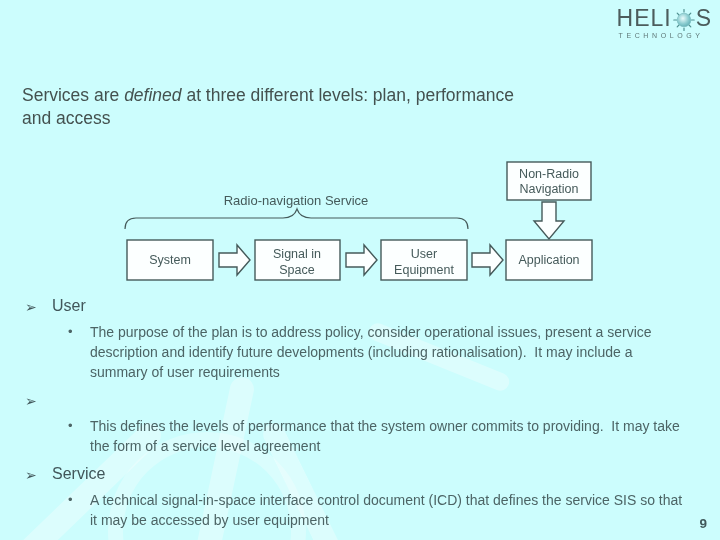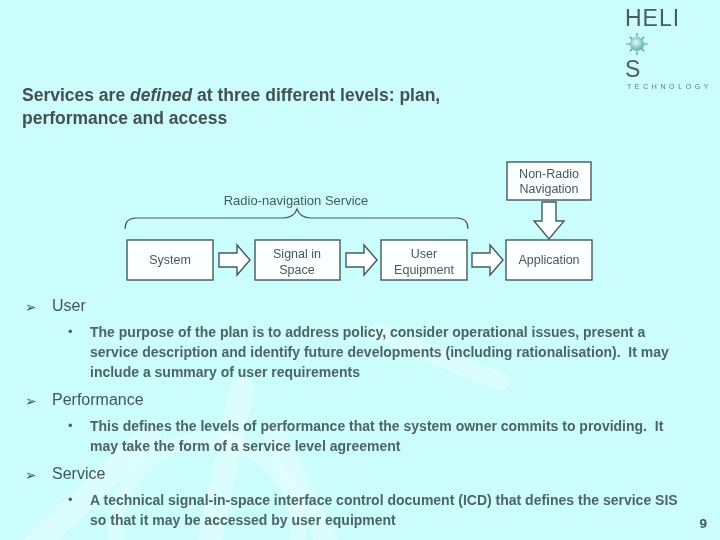--- a/index.html
+++ b/index.html
@@ -31,36 +31,36 @@
     border: 15px solid rgba(255,255,255,0.28);
     border-radius: 50%;
   }
 
   
   .logo {
     position: absolute; top: 5px; right: 8px;
     text-align: left;
   }
   .logo-main {
-    display: flex; align-items: flex-start;
+    display: flex; align-items: flex-end;
     color: #4c5c5c;
-    font-size: 23px; letter-spacing: 1px; flex-direction: column;
+    font-size: 23px; letter-spacing: 1px;
   }
   .logo-sun { display: inline-flex; margin: 0 1px; }
   .logo-sub {
     margin-top: 0px; padding-left: 2px;
     color: #5f7878;
     font-size: 7px; letter-spacing: 3.6px;
   }
 
   
   .title {
     position: absolute; left: 22px; top: 84px; width: 512px;
     color: #44514f;
-    font-size: 17.5px; font-weight: bold; line-height: 23px;
+    font-size: 17.5px; font-weight: normal; line-height: 23px;
   }
   .title .em { font-style: italic; }
 
   
   .diagram-svg { position: absolute; left: 0; top: 155px; }
   .diagram-svg text {
     font-family: "Liberation Sans", sans-serif;
     font-size: 12.5px;
     fill: #455a5a;
   }
@@ -73,21 +73,20 @@
   .bullets { position: absolute; left: 25px; top: 297px; width: 672px; }
   .l1 { display: flex; align-items: flex-start; color: #41565a; }
   .l1 .marker { width: 27px; font-size: 14px; padding-top: 2px; }
   .l1 .label  { font-size: 16px; }
   .l2 { display: flex; align-items: flex-start; margin: 7px 0 9px 43px; color: #4c6465; }
   .l2 .marker { width: 22px; font-size: 13px; padding-top: 2px; }
   .l2 .detail {
     width: 600px;
     font-size: 14px; line-height: 20px;
     white-space: pre-wrap;
-    font-weight: bold;
   }
 
   .page-number {
     position: absolute; right: 13px; bottom: 9px;
     color: #40585a; font-size: 13.5px; font-weight: bold;
   }
 </style>
 </head>
 <body>
 
@@ -169,21 +168,20 @@
       <span class="marker">➢</span>
       <span class="label">User</span>
     </div>
     <div class="l2">
       <span class="marker">•</span>
       <span class="detail">The purpose of the plan is to address policy, consider operational issues, present a service description and identify future developments (including rationalisation).  It may include a summary of user requirements</span>
     </div>
 
     <div class="l1">
       <span class="marker">➢</span>
-      <span class="label">Performance</span>
     </div>
     <div class="l2">
       <span class="marker">•</span>
       <span class="detail">This defines the levels of performance that the system owner commits to providing.  It may take the form of a service level agreement</span>
     </div>
 
     <div class="l1">
       <span class="marker">➢</span>
       <span class="label">Service</span>
     </div>

